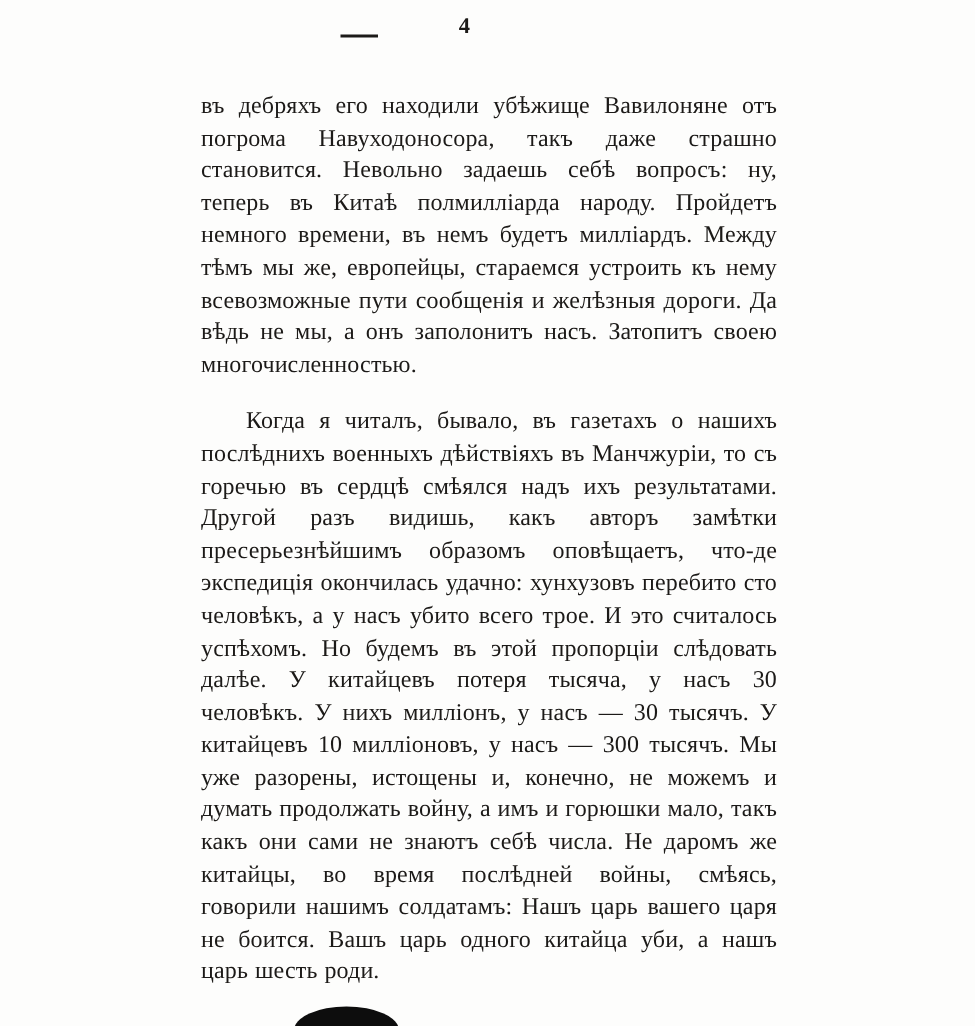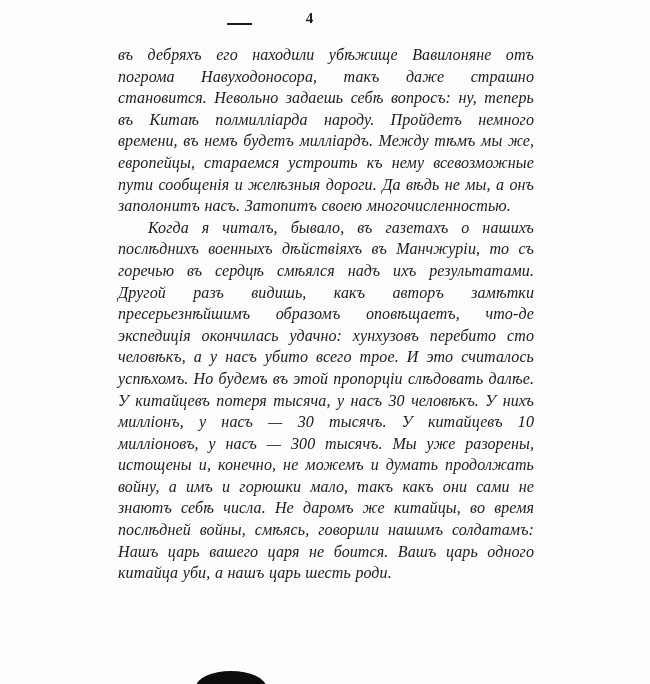--- a/index.html
+++ b/index.html
@@ -50,23 +50,22 @@
     top: 44px;
     left: 118px;
     width: 416px;
     font-size: 16px;
     line-height: 21.6px;
     text-align: justify;
     letter-spacing: 0.1px;
     word-spacing: 0.5px;
   }
   .para {
-    margin: 0;
+    margin: 16px;
     padding: 0;
-    font-style: italic;
   }
   .para.indent {
     text-indent: 30px;
   }
   .ornament {
     position: absolute;
     left: 196px;
     top: 671px;
     width: 70px;
     height: 32px;

